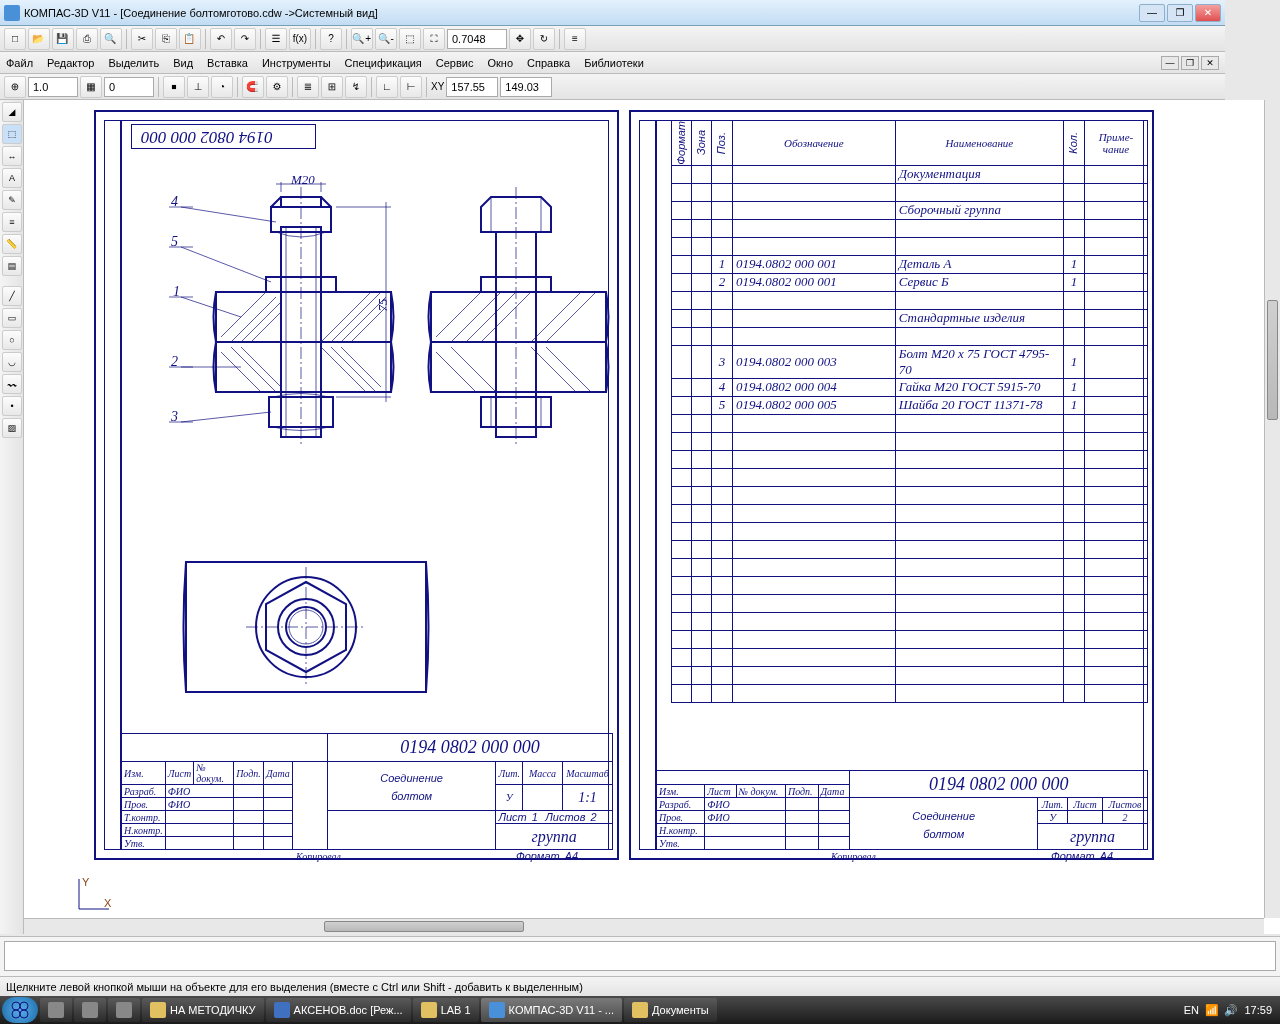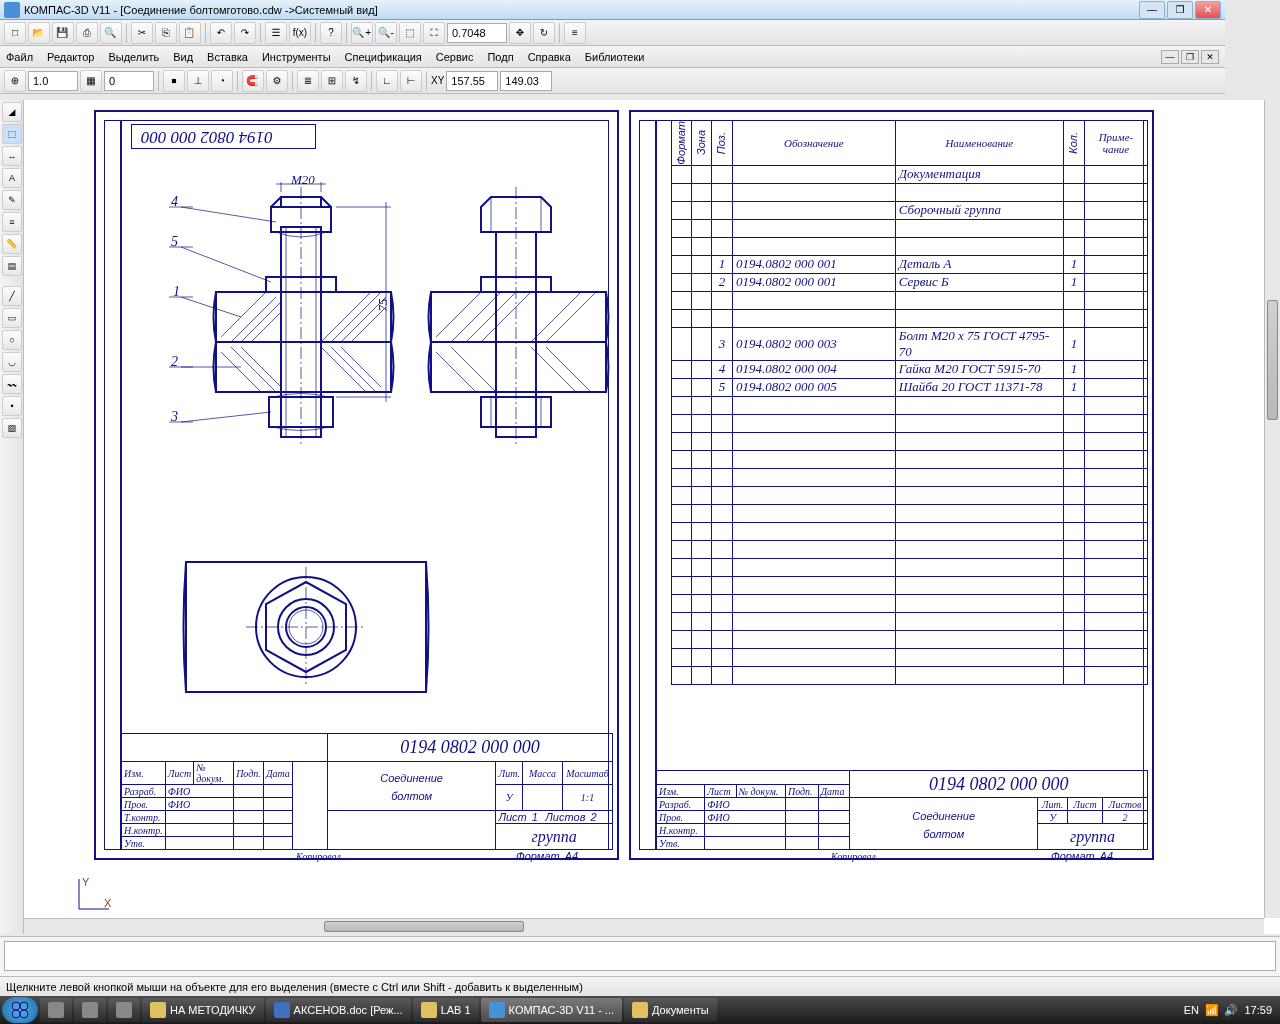--- a/index.html
+++ b/index.html
@@ -1,17 +1,17 @@
 <!DOCTYPE html>
 <html><head>
 <meta charset="utf-8">
 <style>
 *{margin:0;padding:0;box-sizing:border-box;font-family:Tahoma,Arial,sans-serif;font-size:11px}
 body{background:#e8e8e8;overflow:hidden;width:1225px;height:980px}
-.titlebar{height:20px;background:linear-gradient(#e4f1fc,#c2dcf4);display:flex;align-items:center;padding:0 4px;border-bottom:1px solid #7a9fb8}
+.titlebar{height:26px;background:linear-gradient(#e4f1fc,#c2dcf4);display:flex;align-items:center;padding:0 4px;border-bottom:1px solid #7a9fb8}
 .titlebar-icon{width:16px;height:16px;background:#4a90d9;border-radius:2px;margin-right:4px}
 .titlebar-text{flex:1;color:#000}
 .win-btns{display:flex;gap:2px}
 .win-btn{width:26px;height:18px;background:#d5e5f5;border:1px solid #8fb0cc;border-radius:2px;display:flex;align-items:center;justify-content:center;font-size:10px}
 .win-btn.close{background:linear-gradient(#f5a0a0,#e05050);color:#fff}
 .toolbar{height:26px;background:linear-gradient(#f4f4f4,#e4e4e4);display:flex;align-items:center;padding:2px 4px;border-bottom:1px solid #bbb;gap:2px}
 .tbtn{width:22px;height:22px;background:linear-gradient(#fcfcfc,#e8e8e8);border:1px solid #ccc;border-radius:2px;display:flex;align-items:center;justify-content:center;font-size:10px}
 .tsep{width:1px;height:20px;background:#bbb;margin:0 2px}
 .tinput{height:20px;border:1px solid #aaa;background:#fff;padding:0 4px;font-size:11px}
 .menubar{height:22px;background:linear-gradient(#f4f4f4,#e4e4e4);display:flex;align-items:center;padding:0 6px;border-bottom:1px solid #bbb;gap:14px}
@@ -97,21 +97,21 @@
 
 <div class="menubar">
   <span>Файл</span>
   <span>Редактор</span>
   <span>Выделить</span>
   <span>Вид</span>
   <span>Вставка</span>
   <span>Инструменты</span>
   <span>Спецификация</span>
   <span>Сервис</span>
-  <span>Подп</span>
+  <span>Окно</span>
   <span>Справка</span>
   <span>Библиотеки</span>
   <div class="mdi-btns">
     <div class="mdi-btn">—</div>
     <div class="mdi-btn">❐</div>
     <div class="mdi-btn">✕</div>
   </div>
 </div>
 
 <div class="toolbar3">
@@ -302,21 +302,21 @@
                 <td style="width:40px;text-align:center">Масса</td>
                 <td style="width:50px;text-align:center">Масштаб</td>
               </tr>
         <tr>
                 <td>Разраб.</td>
                 <td colspan="2">ФИО</td>
                 <td></td>
                 <td></td>
             <td rowspan="2" style="text-align:center">У</td>
                 <td rowspan="2"></td>
-                <td rowspan="2" style="text-align:center;font-size:10px">1:1</td>
+                <td rowspan="2" style="text-align:center;font-size:14px">1:1</td>
               </tr>
         <tr>
                 <td>Пров.</td>
                 <td colspan="2">ФИО</td>
                 <td></td>
                 <td></td>
               </tr>
         <tr>
                 <td>Т.контр.</td>
                 <td colspan="2"></td>
@@ -440,20 +440,29 @@
                 <td></td>
                 <td></td>
                 <td style="text-align:center"></td>
                 <td></td>
               </tr>
               <tr>
                 <td></td>
                 <td></td>
                 <td style="text-align:center"></td>
                 <td></td>
+                <td>Стандартные изделия</td>
+                <td style="text-align:center"></td>
+                <td></td>
+              </tr>
+              <tr>
+                <td></td>
+                <td></td>
+                <td style="text-align:center"></td>
+                <td></td>
                 <td></td>
                 <td style="text-align:center"></td>
                 <td></td>
               </tr>
               <tr>
                 <td></td>
                 <td></td>
                 <td style="text-align:center">3</td>
                 <td>0194.0802 000 003</td>
                 <td>Болт М20 х 75 ГОСТ 4795-70</td>

